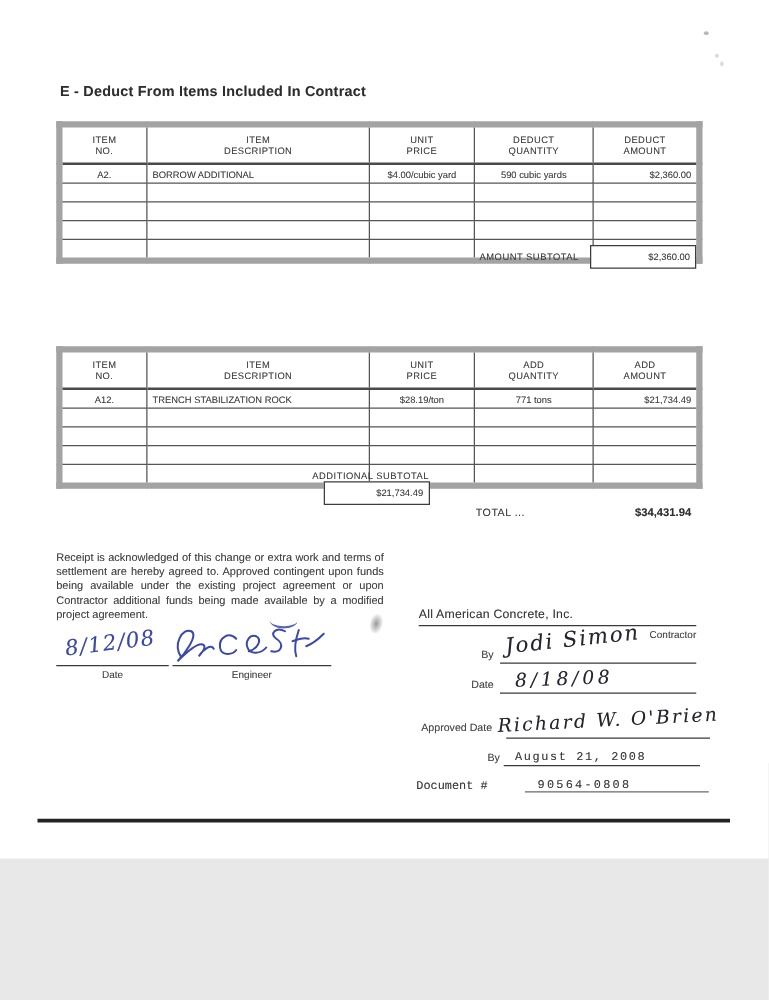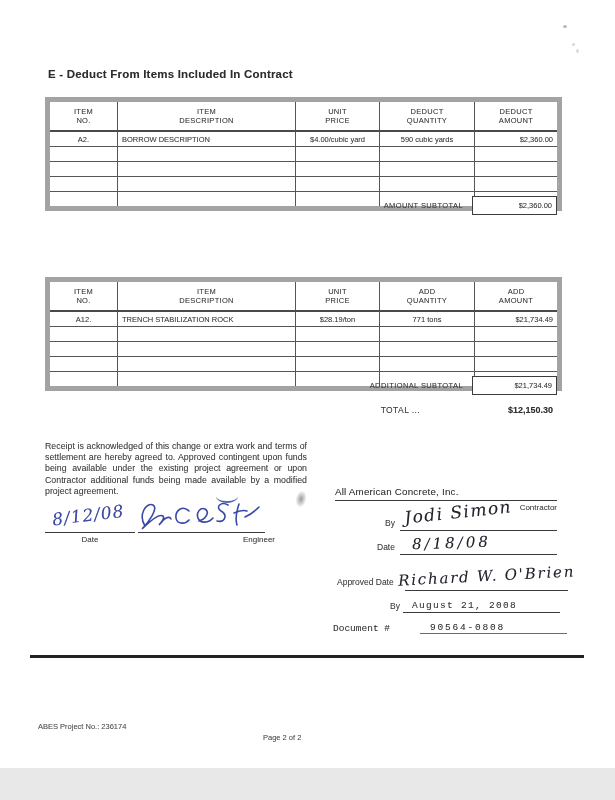--- a/index.html
+++ b/index.html
@@ -1,17 +1,17 @@
 <!DOCTYPE html>
 <html><head>
 <meta charset="utf-8">
 <style>
   html,body{margin:0;padding:0;background:#e8e8e8;}
   .page{
-    position:relative;width:615px;height:768px;background:#ffffff;
+    position:relative;width:615px;height:687px;background:#ffffff;
     font-family:"Liberation Sans",sans-serif;color:#3b3b3b;overflow:hidden;
     text-shadow:0 0 .5px rgba(70,70,70,.35);
   }
   .abs{position:absolute;}
   .sec-title{font-size:11.5px;font-weight:bold;color:#2d2d2d;letter-spacing:.2px;}
   
   .ctable{border-collapse:collapse;table-layout:fixed;width:512px;border:5px solid #a3a3a3;}
   .ctable th,.ctable td{border:1px solid #555;font-size:7.5px;color:#3d3d3d;padding:1px 4px;overflow:hidden;}
   .ctable th{font-weight:normal;text-align:center;white-space:pre-line;height:26px;line-height:9.5px;border-bottom:2px solid #4a4a4a;letter-spacing:.3px;}
   .ctable td{height:12px;line-height:11px;}
@@ -71,21 +71,21 @@
 PRICE</th>
         <th>DEDUCT
 QUANTITY</th>
         <th>DEDUCT
 AMOUNT</th>
       </tr>
     </thead>
     <tbody>
       <tr>
         <td class="c-center">A2.</td>
-        <td class="c-left">BORROW DESCRIPTION</td>
+        <td class="c-left">BORROW ADDITIONAL</td>
         <td class="c-center">$4.00/cubic yard</td>
         <td class="c-center">590 cubic yards</td>
         <td class="c-right">$2,360.00</td>
       </tr>
       <tr>
           <td></td>
           <td></td>
           <td></td>
           <td></td>
           <td></td>
@@ -174,28 +174,28 @@
       <tr>
           <td></td>
           <td></td>
           <td></td>
           <td></td>
           <td></td>
         </tr>
     </tbody>
   </table>
 
-  <div class="abs subrow" style="left:45px;top:376px;">
+  <div class="abs subrow" style="left:45px;top:376px;flex-direction:column;">
     <span class="lbl">ADDITIONAL SUBTOTAL</span>
     <span class="box">$21,734.49</span>
   </div>
 
   <div class="abs totalrow" style="left:45px;top:405px;">
     <span class="lbl">TOTAL ...</span>
-    <span class="val">$12,150.30</span>
+    <span class="val">$34,431.94</span>
   </div>
 
   <div class="abs agreement" style="left:45px;top:441px;">Receipt is acknowledged of this change or extra work and terms of settlement are hereby agreed to. Approved contingent upon funds being available under the existing project agreement or upon Contractor additional funds being made available by a modified project agreement.</div>
 
   <div class="abs blue-arc" style="left:216px;top:495px;"></div>
   <div class="abs blob" style="left:296px;top:491px;"></div>
 
   <div class="abs hand ink-blue" style="left:52px;top:505px;font-size:17px;transform:rotate(-7deg);letter-spacing:1px;">8/12/08</div>
   <div class="abs sigline" style="left:45px;top:532px;width:90px;"></div>
   <div class="abs small-lbl" style="left:45px;top:535px;width:90px;text-align:center;">Date</div>
@@ -205,21 +205,21 @@
       <path d="M12,27 C5,16 13,3 20,6 C26,9 15,24 9,30 C17,22 26,14 30,17 C32,19 28,24 26,26 C30,20 36,16 38,20"></path>
       <path d="M56,12 C50,6 42,11 43,19 C44,26 53,25 56,21"></path>
       <path d="M66,22 C73,20 77,13 72,10 C67,8 63,14 65,19 C67,25 76,24 80,19"></path>
       <path d="M95,6 C88,2 82,8 88,12 C95,16 92,24 84,22"></path>
       <path d="M101,14 C106,12 111,11 114,12"></path>
       <path d="M106,5 C103,14 102,20 104,26"></path>
       <path d="M112,18 C117,16 122,12 126,8"></path>
     </g>
   </svg>
   <div class="abs sigline" style="left:138px;top:532px;width:127px;"></div>
-  <div class="abs small-lbl" style="left:148px;top:535px;width:127px;text-align:right;">Engineer</div>
+  <div class="abs small-lbl" style="left:138px;top:535px;width:127px;text-align:center;">Engineer</div>
 
   <div class="abs company" style="left:335px;top:486px;">All American Concrete, Inc.</div>
   <div class="abs sigline" style="left:335px;top:500px;width:222px;"></div>
   <div class="abs small-lbl" style="left:465px;top:503px;width:92px;text-align:right;">Contractor</div>
 
   <div class="abs small-lbl" style="left:385px;top:518px;font-size:8.5px;">By</div>
   <div class="abs hand ink-dark" style="left:404px;top:502px;font-size:17px;transform:rotate(-6deg);letter-spacing:1.5px;">Jodi Simon</div>
   <div class="abs sigline" style="left:400px;top:530px;width:157px;"></div>
 
   <div class="abs small-lbl" style="left:377px;top:542px;font-size:8.5px;">Date</div>

